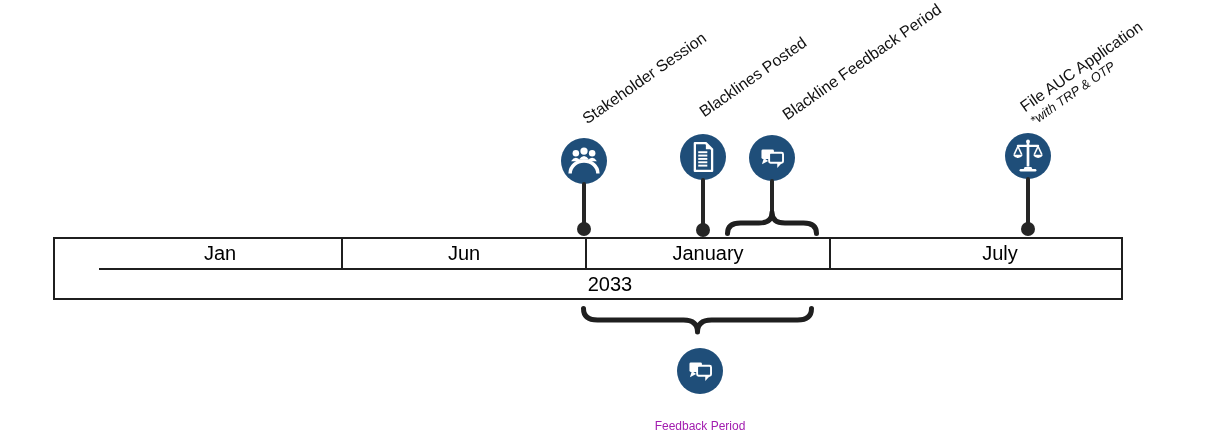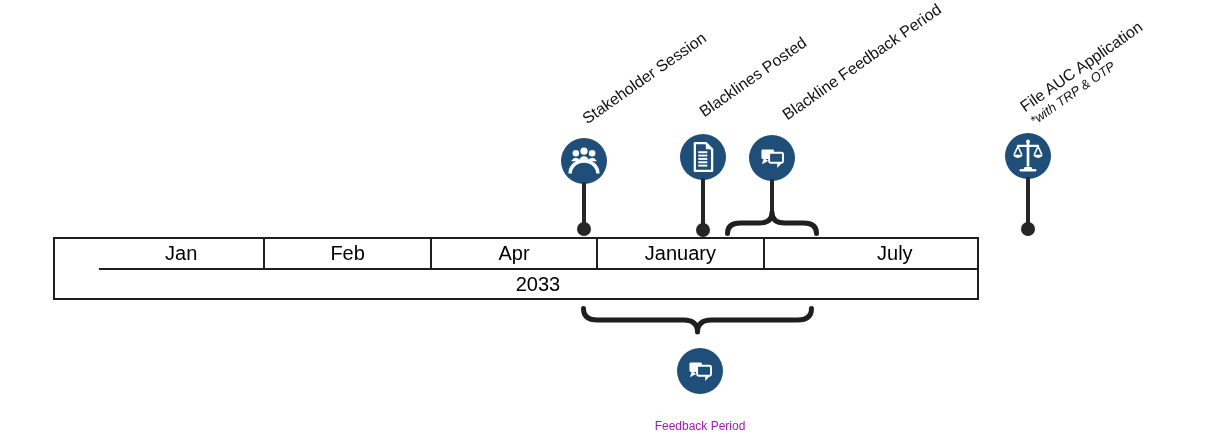--- a/index.html
+++ b/index.html
@@ -1,21 +1,21 @@
 <!DOCTYPE html>
 <html style="--accent: #1F4E79; --line: #1f1f1f;"><head>
 <meta charset="utf-8">
 <style>
   :root { --accent:#1F4E79; --line:#1f1f1f; }
   * { margin:0; padding:0; box-sizing:border-box; }
   body { background:#ffffff; font-family:"Liberation Sans", sans-serif; color:#1a1a1a; }
   .stage { position:relative; width:1210px; height:434px; background:#ffffff; overflow:hidden; }
 
   
-  .timeline { position:absolute; left:53px; top:237px; width:926px; border:2px solid var(--line); background:#fff;padding-left:44px; }
+  .timeline { position:absolute; left:53px; top:237px; width:1070px; border:2px solid var(--line); background:#fff;padding-left:44px; }
   .months-row { display:flex; height:31px; border-bottom:2px solid var(--line); }
   .month-cell { flex:1; display:flex; align-items:center; justify-content:center;
                 font-size:20px; border-right:2px solid var(--line); color:#000; }
   .month-cell:last-child { border-right:none;margin-left:48px; }
   .year-row { height:28px; display:flex; align-items:center; justify-content:center;
               font-size:20px; color:#000; }
 
   
   .icon-circle { position:absolute; width:46px; height:46px; border-radius:50%;
                  background:var(--accent); display:flex; align-items:center; justify-content:center; }
@@ -101,22 +101,21 @@
       <path d="M20.5,35.5 h7 l1.5,3 h-10 z" fill="#fff"></path>
       <line x1="16.5" y1="38.8" x2="31.5" y2="38.8" stroke="#fff" stroke-width="2.6" stroke-linecap="round"></line>
     </svg>
   </div>
   <div class="stem" style="left:1026px; top:177px; height:51px;"></div>
   <div class="dot" style="left:1021px; top:222px;"></div>
 
   <div class="timeline">
     <div class="months-row">
       <div class="month-cell">Jan</div>
-      <div class="month-cell">Feb</div>
-      <div class="month-cell">Apr</div>
+      <div class="month-cell">Jun</div>
       <div class="month-cell">January</div>
       <div class="month-cell">July</div>
     </div>
     <div class="year-row">2033</div>
   </div>
 
   <svg class="brace" style="left:580px; top:305px;" width="235" height="30" viewBox="0 0 235 30">
     <path d="M3.5,3.5 Q3.5,15 17.5,15 L103.5,15 Q117.5,15 117.5,27 Q117.5,15 131.5,15 L217.5,15 Q231.5,15 231.5,3.5"></path>
   </svg>
 

